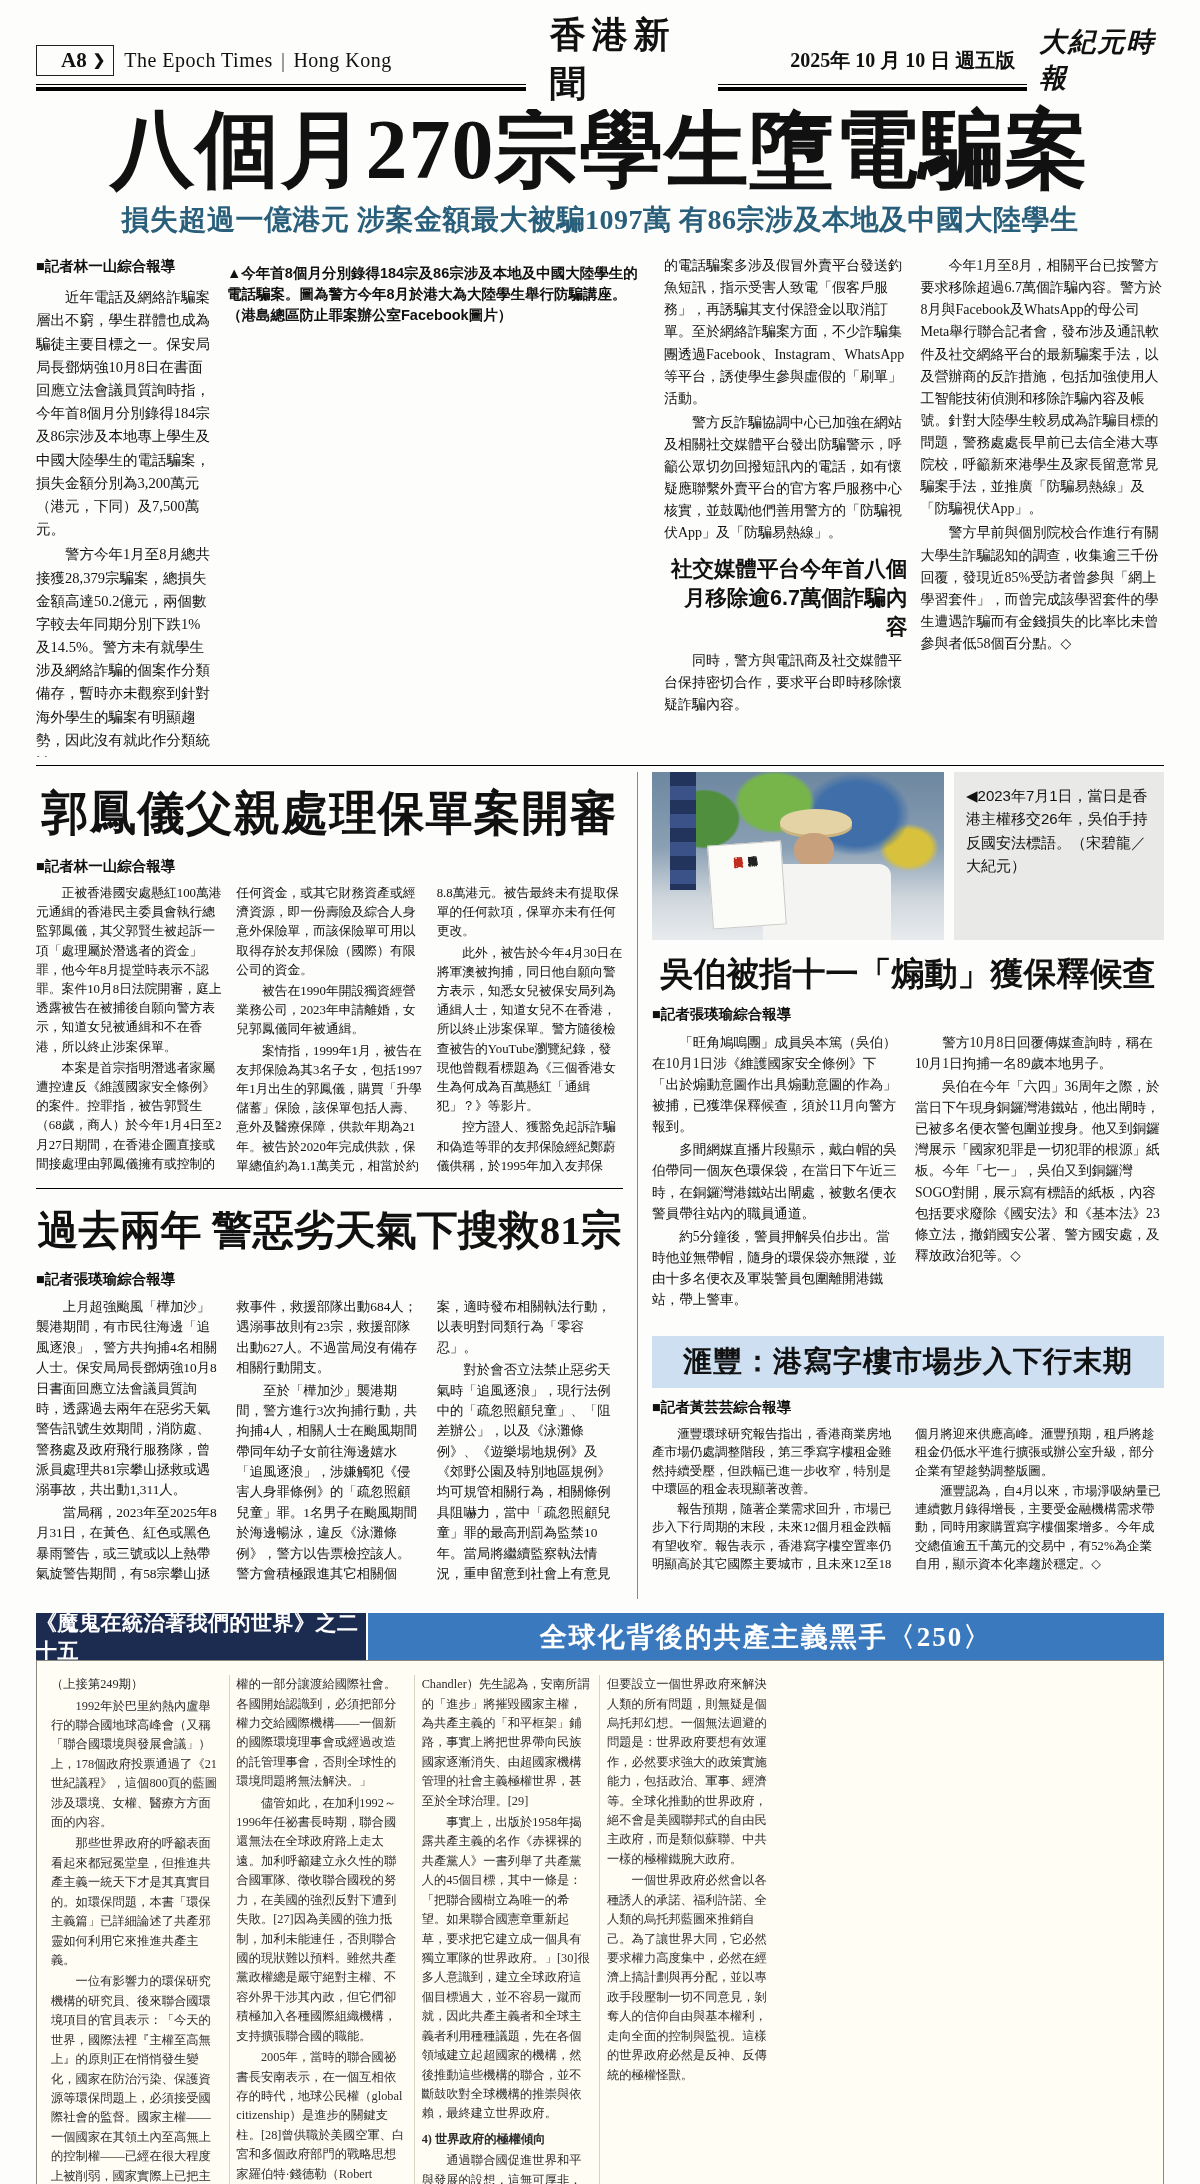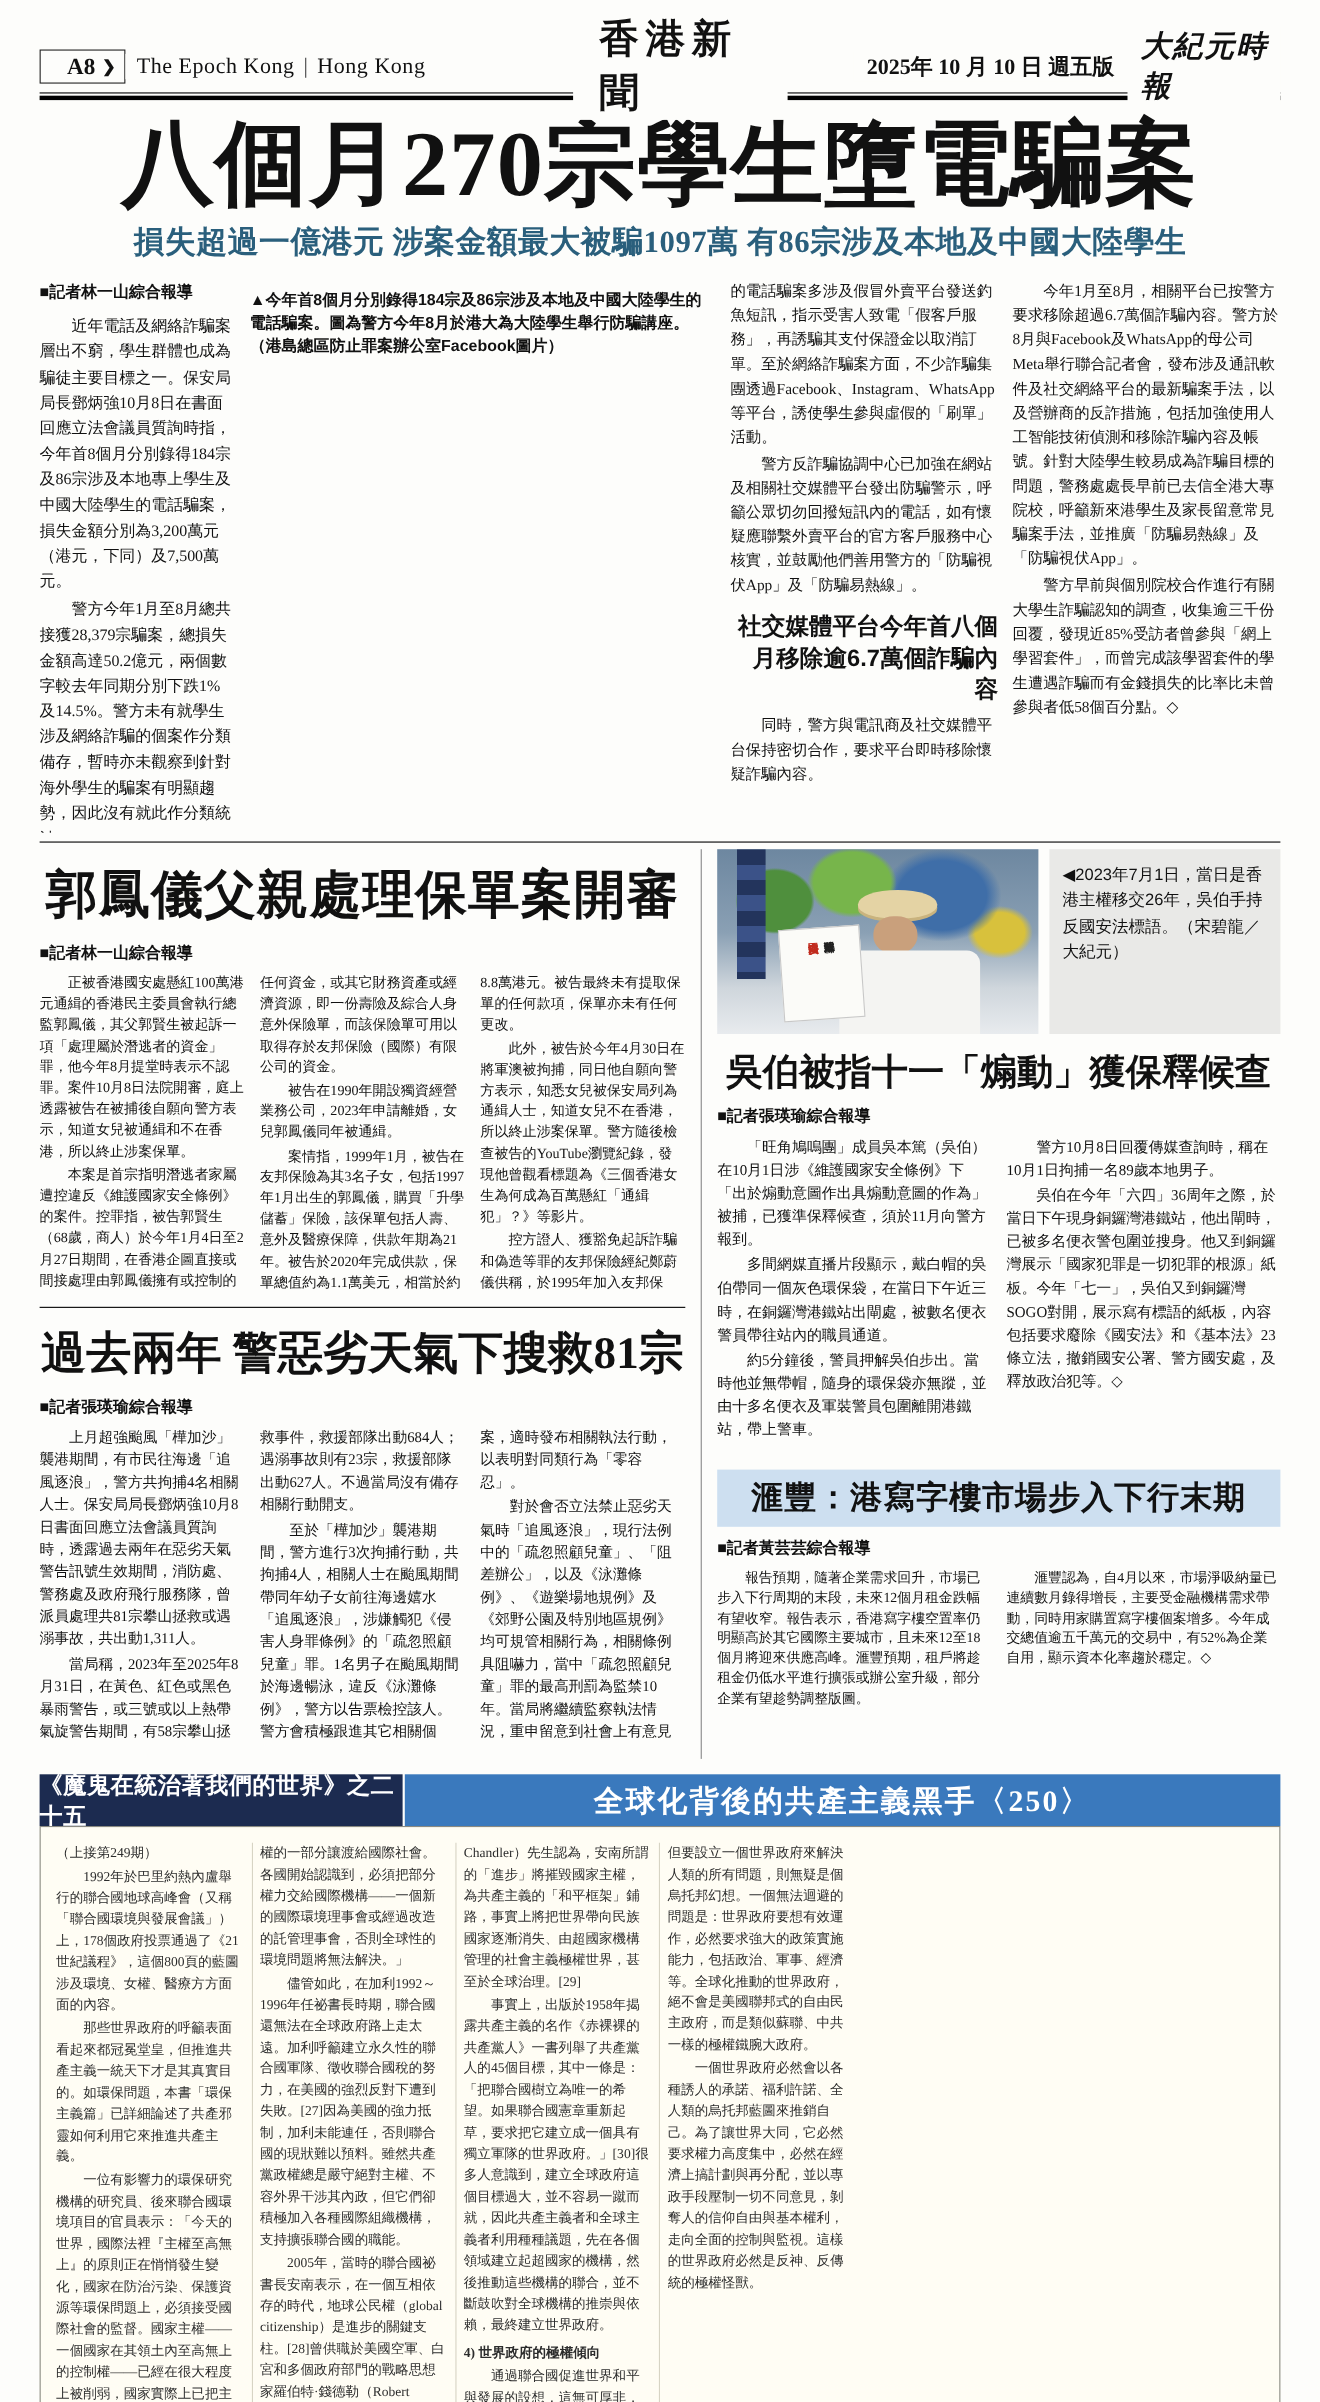--- a/index.html
+++ b/index.html
@@ -104,21 +104,21 @@
 
 <div class="page">
 
   <div class="masthead-row">
     <div class="masthead-line"></div>
     <div class="page-label-box">
       <span>A8</span>
       <span class="chev">❯</span>
     </div>
     <div class="brand">
-      <span>The Epoch Kong</span><span class="sep">|</span><span>Hong Kong</span>
+      <span>The Epoch Times</span><span class="sep">|</span><span>Hong Kong</span>
     </div>
     <div class="section-title">香港新聞</div>
     <div class="date-line">2025年 10 月 10 日 週五版</div>
     <div class="paper-logo">大紀元時報</div>
   </div>
   <div class="double-rule"></div>
 
   <div>
     <h1 class="lead-headline">八個月270宗學生墮電騙案</h1>
     <div class="lead-subhead">損失超過一億港元 涉案金額最大被騙1097萬 有86宗涉及本地及中國大陸學生</div>
@@ -232,20 +232,21 @@
           <p class="bp">約5分鐘後，警員押解吳伯步出。當時他並無帶帽，隨身的環保袋亦無蹤，並由十多名便衣及軍裝警員包圍離開港鐵站，帶上警車。</p>
           <p class="bp">警方10月8日回覆傳媒查詢時，稱在10月1日拘捕一名89歲本地男子。</p>
           <p class="bp">吳伯在今年「六四」36周年之際，於當日下午現身銅鑼灣港鐵站，他出閘時，已被多名便衣警包圍並搜身。他又到銅鑼灣展示「國家犯罪是一切犯罪的根源」紙板。今年「七一」，吳伯又到銅鑼灣SOGO對開，展示寫有標語的紙板，內容包括要求廢除《國安法》和《基本法》23條立法，撤銷國安公署、警方國安處，及釋放政治犯等。◇</p>
         </div>
       </div>
 
       <div>
         <div class="hsbc-band">滙豐：港寫字樓市場步入下行末期</div>
         <div class="byline">■記者黃芸芸綜合報導</div>
         <div class="cols2s">
+          <p class="bp">滙豐環球研究報告指出，香港商業房地產市場仍處調整階段，第三季寫字樓租金雖然持續受壓，但跌幅已進一步收窄，特別是中環區的租金表現顯著改善。</p>
           <p class="bp">報告預期，隨著企業需求回升，市場已步入下行周期的末段，未來12個月租金跌幅有望收窄。報告表示，香港寫字樓空置率仍明顯高於其它國際主要城市，且未來12至18個月將迎來供應高峰。滙豐預期，租戶將趁租金仍低水平進行擴張或辦公室升級，部分企業有望趁勢調整版圖。</p>
           <p class="bp">滙豐認為，自4月以來，市場淨吸納量已連續數月錄得增長，主要受金融機構需求帶動，同時用家購置寫字樓個案增多。今年成交總值逾五千萬元的交易中，有52%為企業自用，顯示資本化率趨於穩定。◇</p>
         </div>
       </div>
     </div>
   </div>
 
   <div class="serial">
     <div class="serial-heads">
       <div class="serial-head-left">《魔鬼在統治著我們的世界》之二十五</div>

